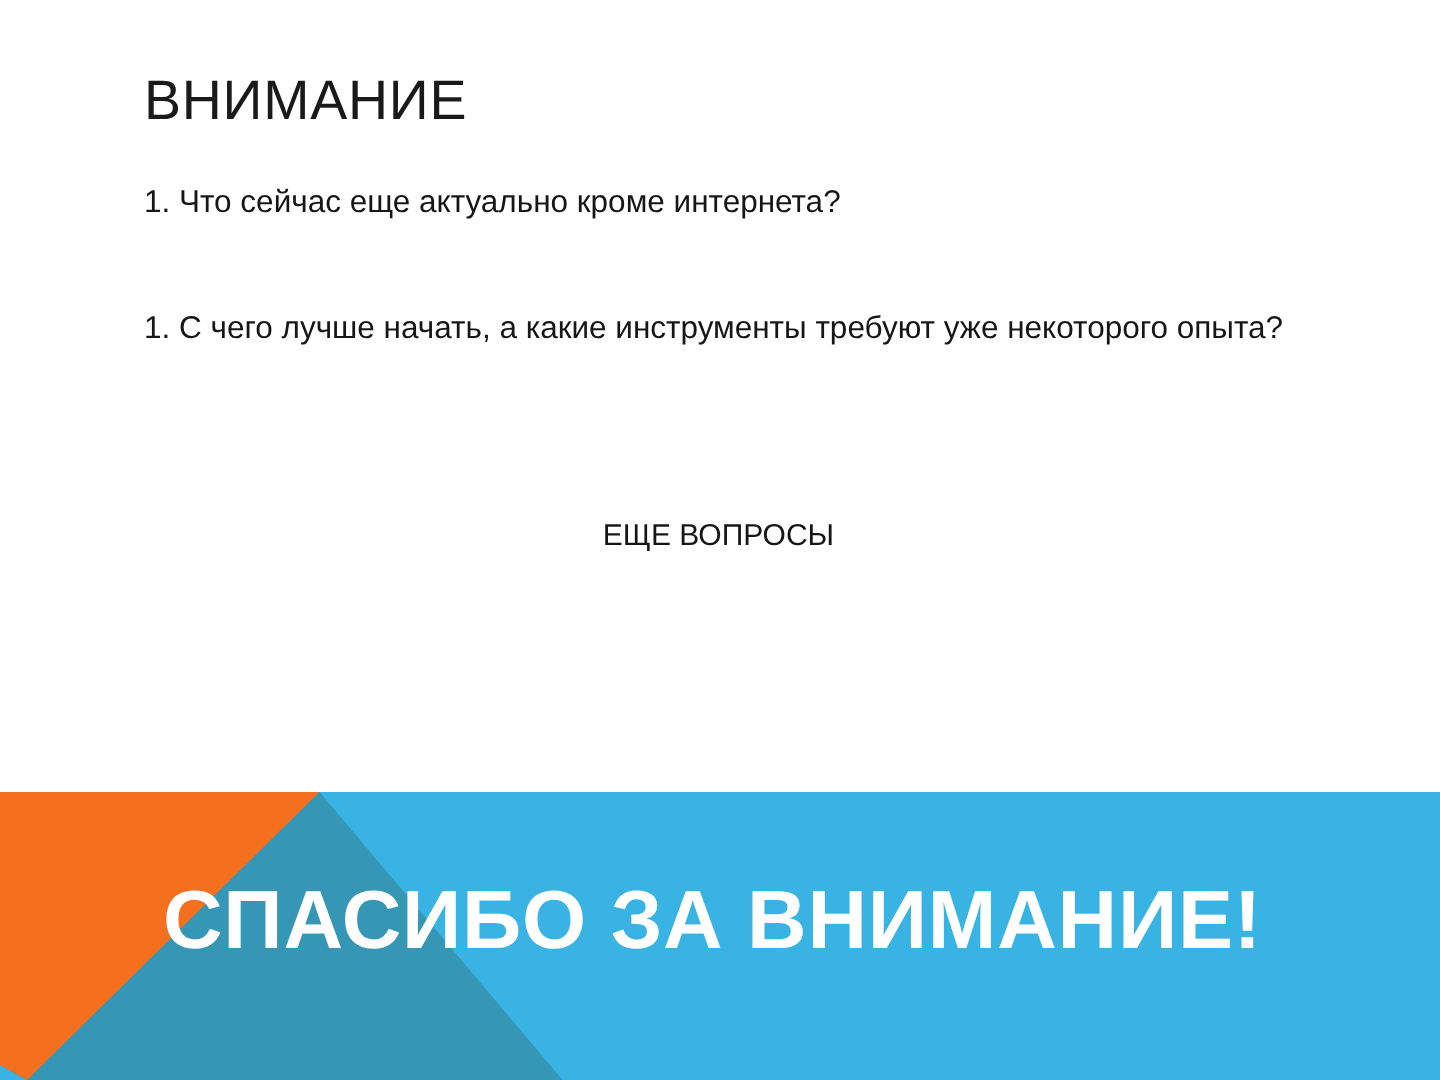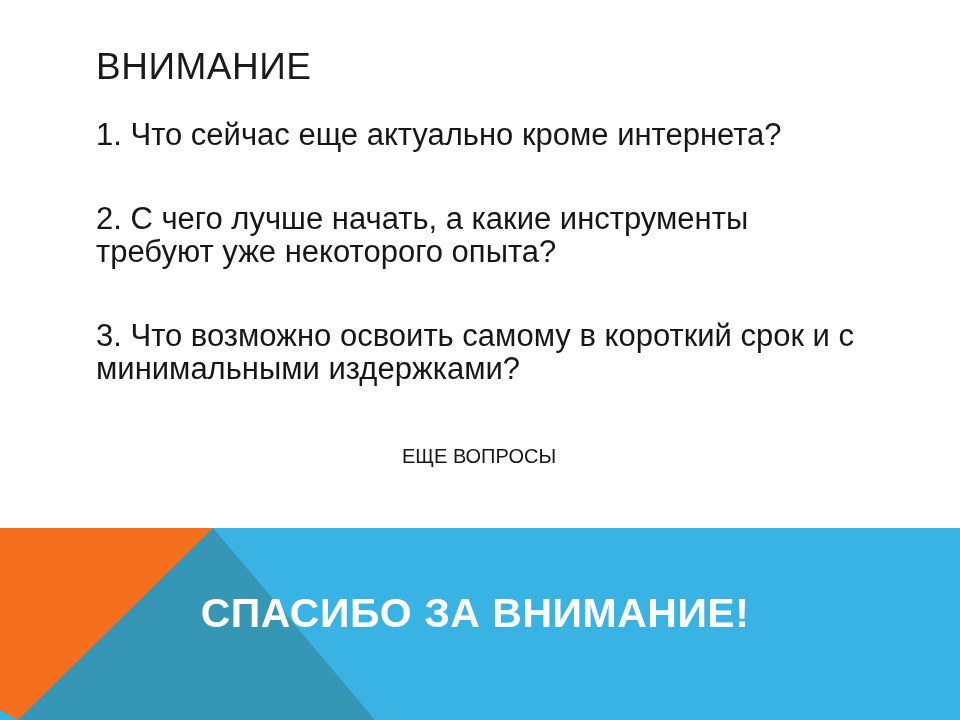--- a/index.html
+++ b/index.html
@@ -36,21 +36,21 @@
   }
 
   
   .body-block {
     position: absolute;
     left: 96px;
     top: 118px;
     width: 776px;
   }
   .question {
-    font-size: 31px;
+    font-size: 21px;
     line-height: 33px;
     color: #161616;
     font-weight: 400;
     margin: 0;
   }
   .q-spacer-1 { height: 51px; }
   .q-spacer-2 { height: 51px; }
   .q-spacer-3 { height: 55px; }
 
   .more-questions {
@@ -80,42 +80,41 @@
     left: 0;
     top: 0;
     width: 960px;
     height: 192px;
     display: flex;
     align-items: center;
     justify-content: center;
     pointer-events: none;
   }
   .banner-text span {
-    font-size: 41px;
+    font-size: 55px;
     font-weight: bold;
     color: #ffffff;
     letter-spacing: 0.5px;
     line-height: 1;
     white-space: nowrap;
     transform: translate(-5px, -11px);
   }
 </style>
 </head>
 <body>
 
 <div class="slide" style="background: rgb(255, 255, 255);">
 
   <div class="slide-title">ВНИМАНИЕ</div>
 
   <div class="body-block">
     <p class="question">1. Что сейчас еще актуально кроме интернета?</p>
     <div class="q-spacer-1"></div>
-    <p class="question">2. С чего лучше начать, а какие инструменты требуют уже некоторого опыта?</p>
+    <p class="question">1. С чего лучше начать, а какие инструменты требуют уже некоторого опыта?</p>
     <div class="q-spacer-2"></div>
-    <p class="question">3. Что возможно освоить самому в короткий срок и с минимальными издержками?</p>
     <div class="q-spacer-3"></div>
     <div class="more-questions">ЕЩЕ ВОПРОСЫ</div>
   </div>
 
   <div class="banner">
     <svg viewBox="0 0 960 192" preserveAspectRatio="none">
       <rect x="0" y="0" width="960" height="192" id="shape-blue" fill="#39B3E3"></rect>
       <polygon points="213,0 375,192 18,192 0,182" id="shape-teal" fill="#3596B5"></polygon>
       <polygon points="0,0 213,0 18,192 0,182" id="shape-orange" fill="#F4701E"></polygon>
     </svg>

